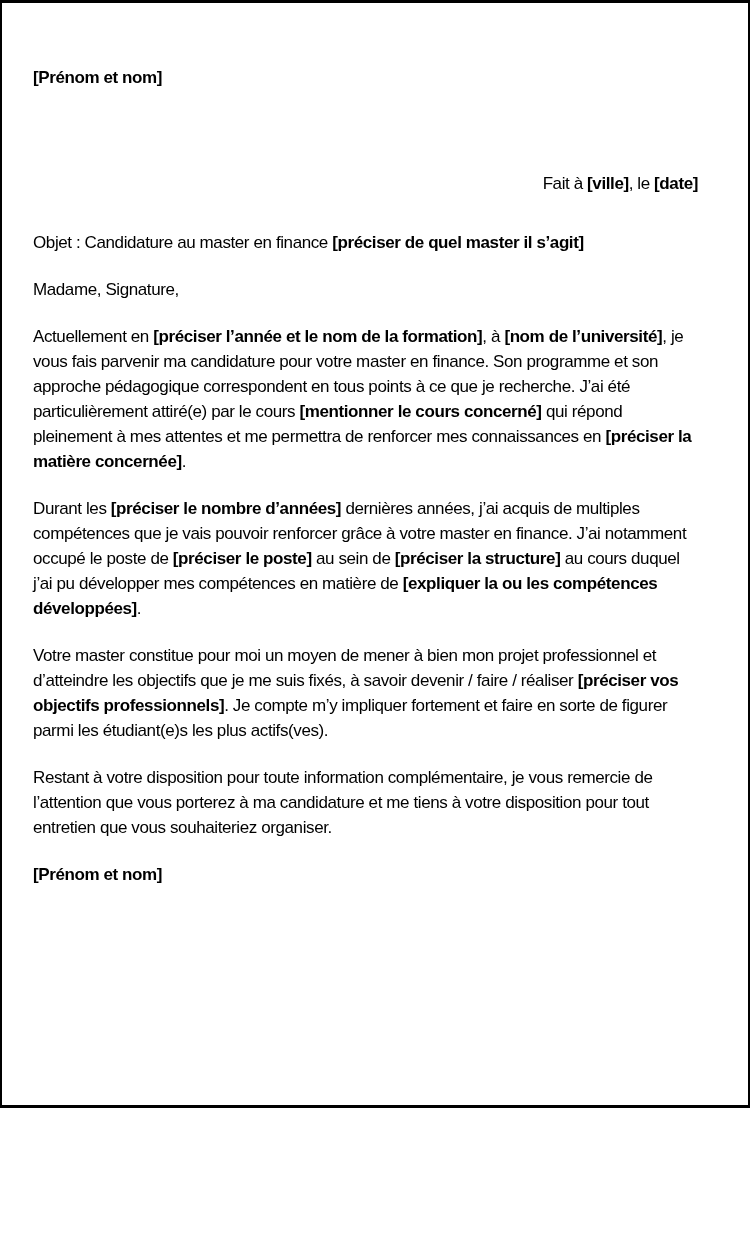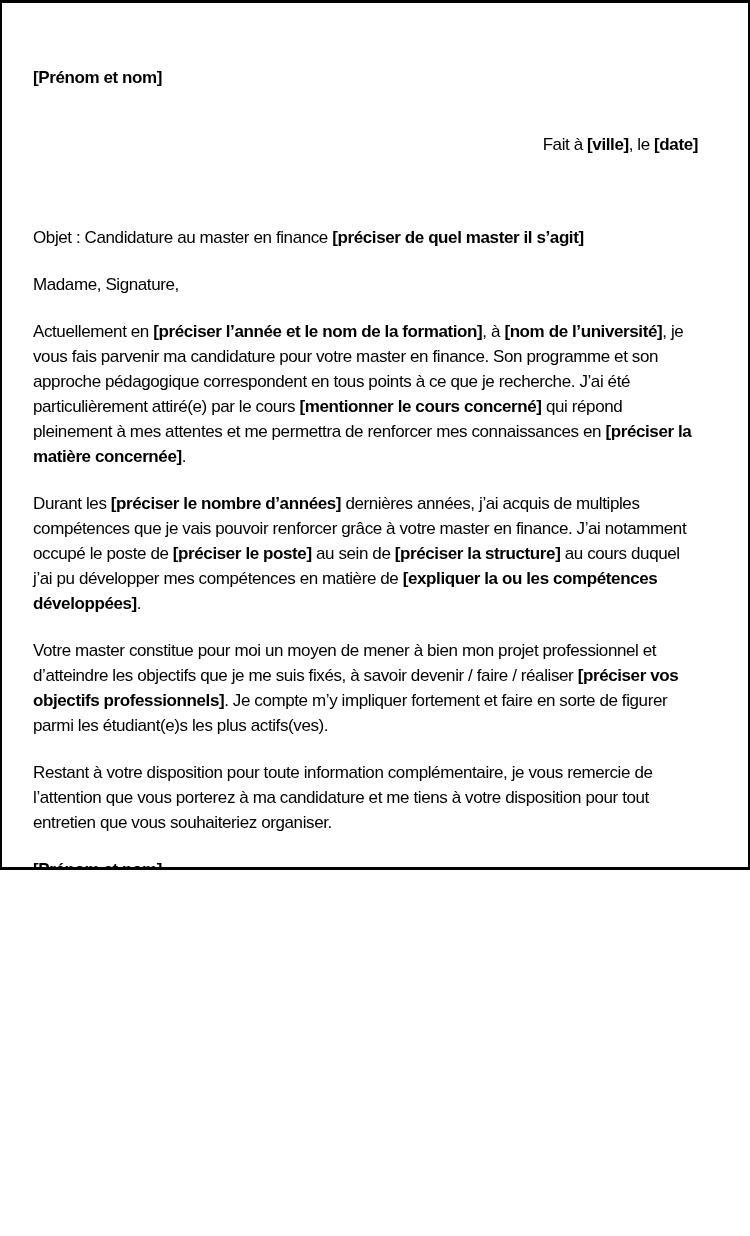--- a/index.html
+++ b/index.html
@@ -2,39 +2,39 @@
 <html><head>
 <meta charset="utf-8">
 <style>
   html, body {
     margin: 0;
     padding: 0;
     background: #ffffff;
   }
   .page {
     width: 750px;
-    height: 870px;
+    height: 1108px;
     box-sizing: border-box;
     background: #ffffff;
     border: solid #000000;
     border-width: 3px 2px;
     padding: 62px 50px 0 31px;
     font-family: "Liberation Sans", sans-serif;
     font-size: 17px;
     line-height: 25px;
     letter-spacing: -0.4px;
     color: #000000;
     overflow: hidden;
   }
   .line { min-height: 25px; }
   .b { font-weight: 700; }
   .right { text-align: right; }
   .recipient  { margin-top: 97px; }
-  .dateline   { margin-top: 42px; }
-  .subject    { margin-top: 68px; }
+  .dateline   { margin-top: 81px; }
+  .subject    { margin-top: 34px; }
   .salutation { margin-top: 22px; }
   .para       { margin-top: 22px; }
   .signature  { margin-top: 22px; }
 </style>
 </head>
 <body>
 
 <div class="page">
 
   <div class="sender">

